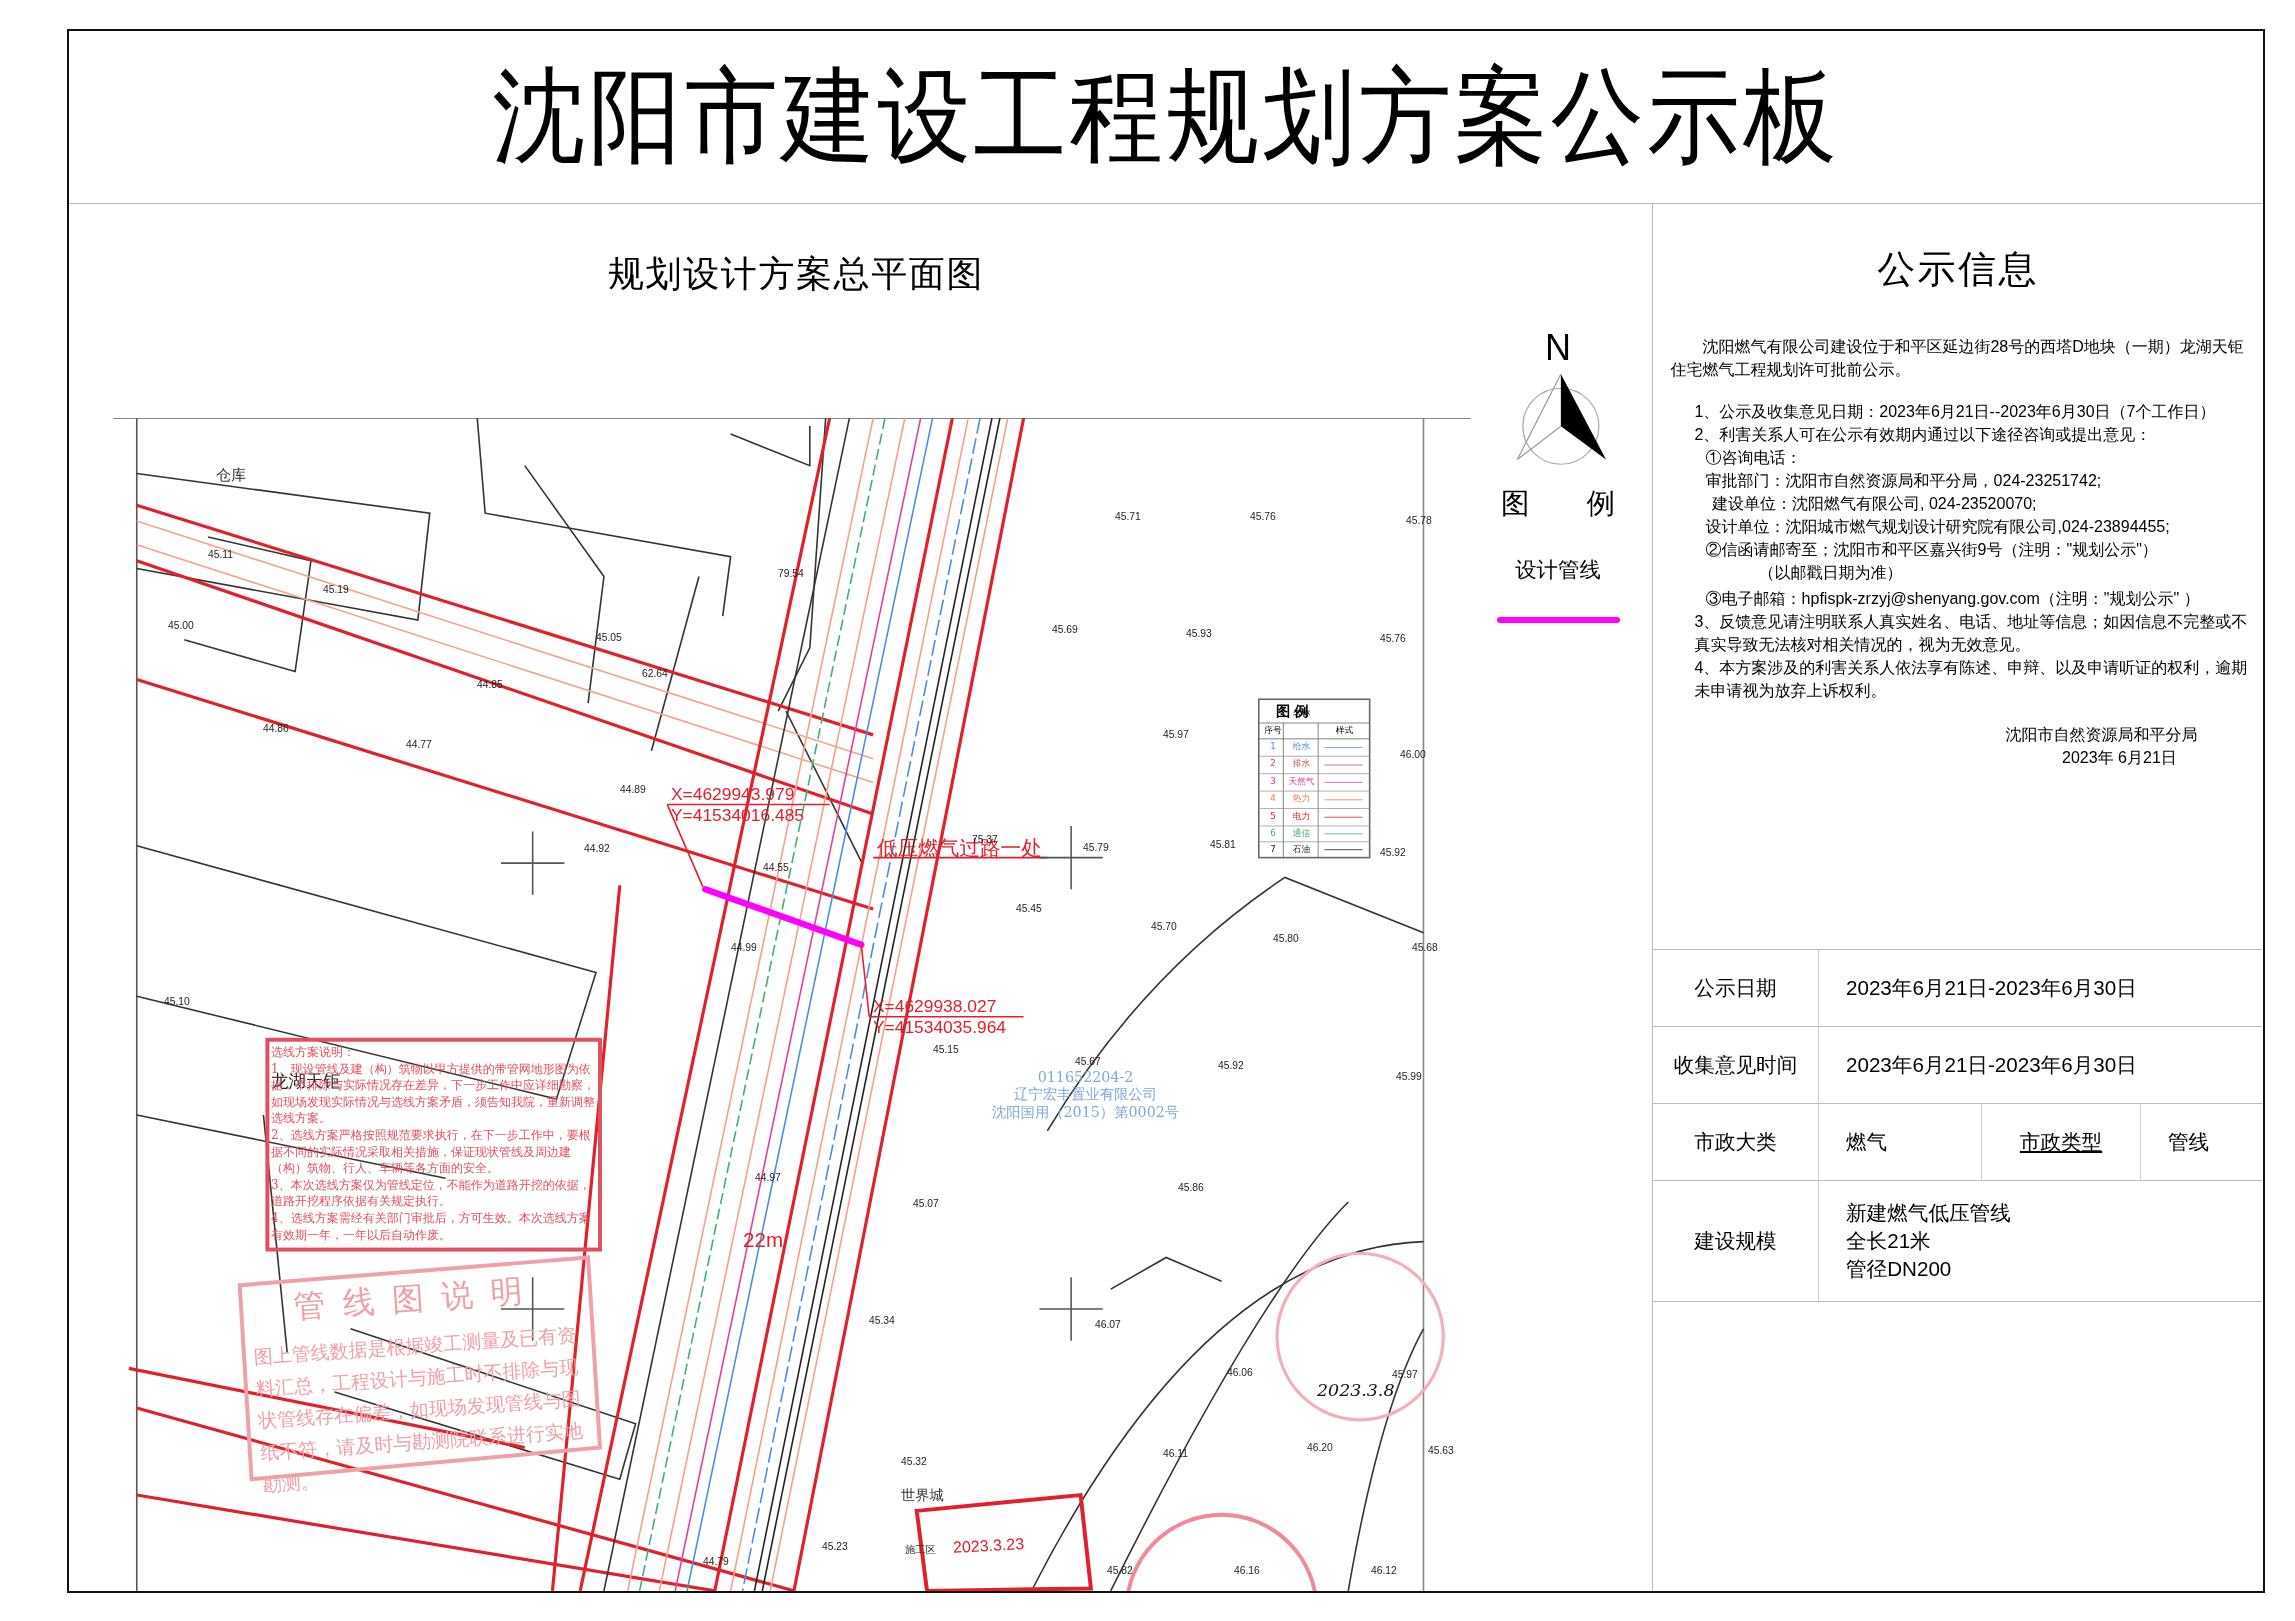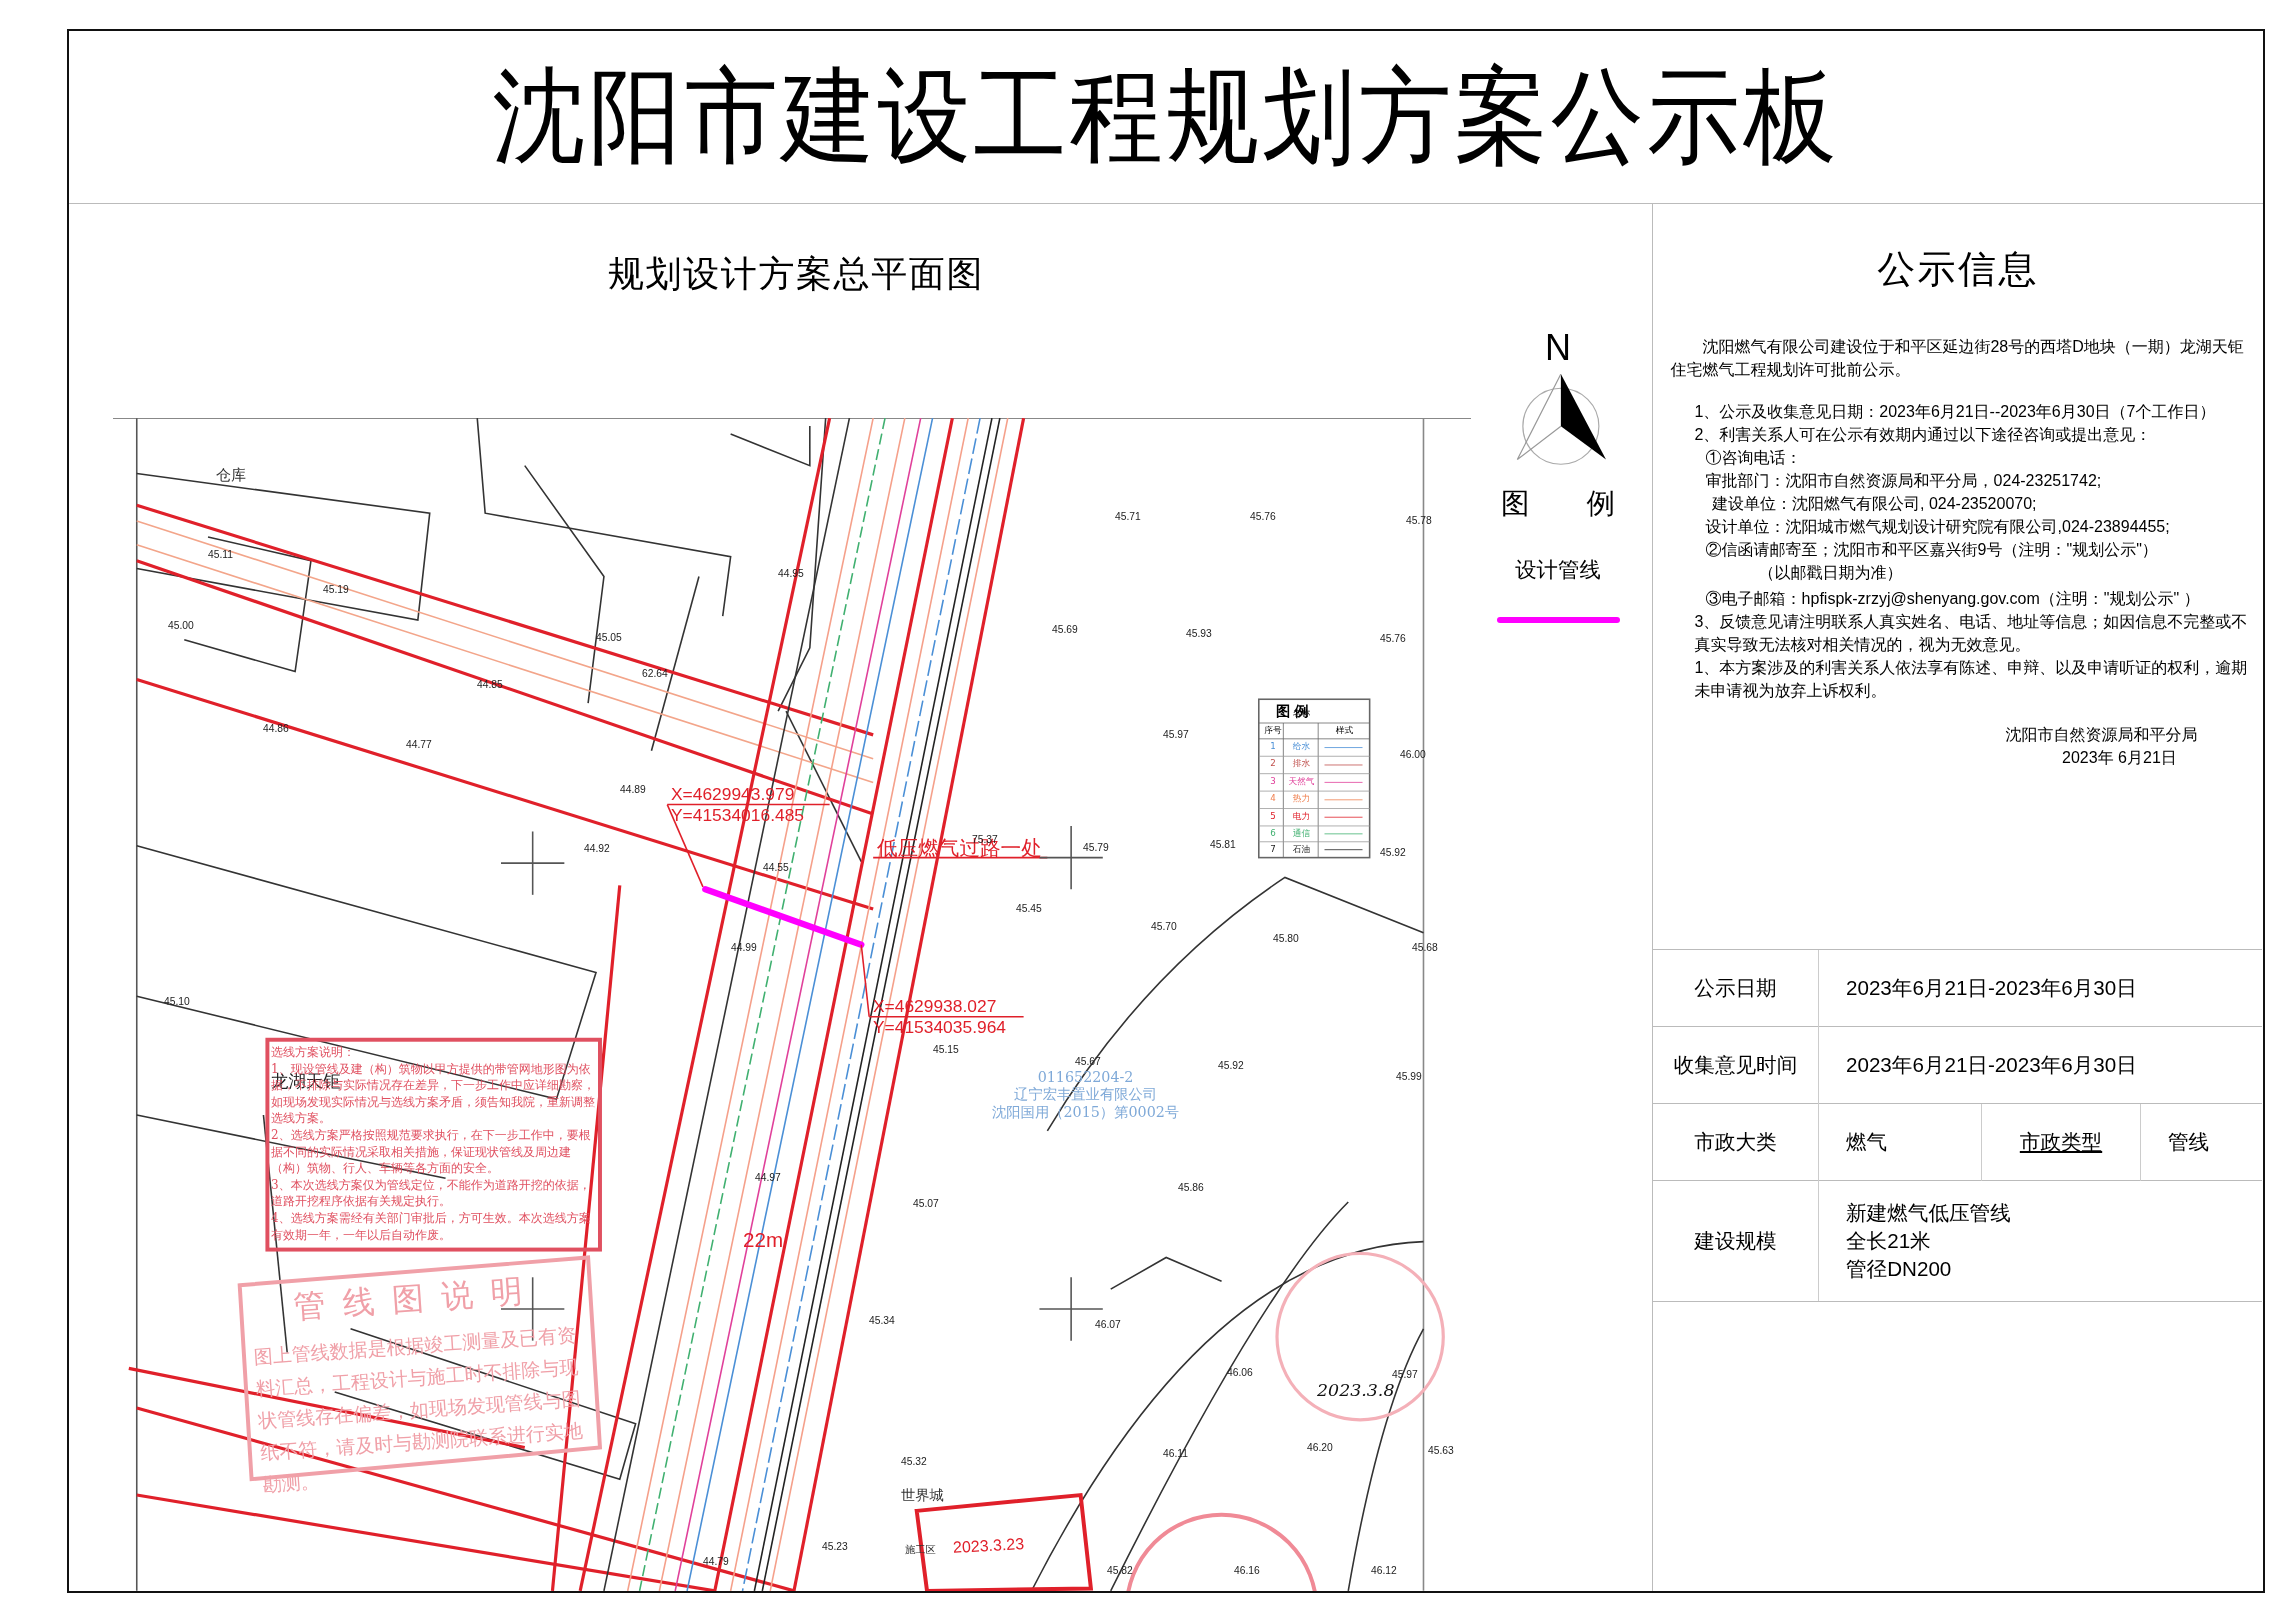--- a/index.html
+++ b/index.html
@@ -228,21 +228,21 @@
       <div class="map-text" style="position:absolute;left:158px;top:651px;font-size:17.4px;color:#222;">龙湖天钜</div>
       <div class="map-text" style="position:absolute;left:788px;top:1068px;font-size:14.3px;color:#333;">世界城</div>
       <div class="map-text" style="position:absolute;left:792px;top:1125px;font-size:10.3px;color:#333;">施工区</div>
       <div class="map-text" style="position:absolute;left:103px;top:48px;font-size:15px;color:#333;">仓库</div>
 
       <div class="map-text" style="position:absolute;left:95px;top:131px;font-size:10.3px;color:#222;">45.11</div>
       <div class="map-text" style="position:absolute;left:210px;top:166px;font-size:10.3px;color:#222;">45.19</div>
       <div class="map-text" style="position:absolute;left:55px;top:202px;font-size:10.3px;color:#222;">45.00</div>
       <div class="map-text" style="position:absolute;left:483px;top:214px;font-size:10.3px;color:#222;">45.05</div>
       <div class="map-text" style="position:absolute;left:364px;top:261px;font-size:10.3px;color:#222;">44.85</div>
-      <div class="map-text" style="position:absolute;left:665px;top:150px;font-size:10.3px;color:#222;">44.95</div>
+      <div class="map-text" style="position:absolute;left:665px;top:150px;font-size:10.3px;color:#222;">79.54</div>
       <div class="map-text" style="position:absolute;left:529px;top:250px;font-size:10.3px;color:#222;">62.64</div>
       <div class="map-text" style="position:absolute;left:150px;top:305px;font-size:10.3px;color:#222;">44.86</div>
       <div class="map-text" style="position:absolute;left:293px;top:321px;font-size:10.3px;color:#222;">44.77</div>
       <div class="map-text" style="position:absolute;left:507px;top:366px;font-size:10.3px;color:#222;">44.89</div>
       <div class="map-text" style="position:absolute;left:471px;top:425px;font-size:10.3px;color:#222;">44.92</div>
       <div class="map-text" style="position:absolute;left:650px;top:444px;font-size:10.3px;color:#222;">44.55</div>
       <div class="map-text" style="position:absolute;left:618px;top:524px;font-size:10.3px;color:#222;">44.99</div>
       <div class="map-text" style="position:absolute;left:51px;top:578px;font-size:10.3px;color:#222;">45.10</div>
       <div class="map-text" style="position:absolute;left:1002px;top:93px;font-size:10.3px;color:#222;">45.71</div>
       <div class="map-text" style="position:absolute;left:1137px;top:93px;font-size:10.3px;color:#222;">45.76</div>
@@ -320,21 +320,21 @@
       <p class="ind2" style="margin-top:19px;">1、公示及收集意见日期：2023年6月21日--2023年6月30日（7个工作日）</p>
       <p class="ind2">2、利害关系人可在公示有效期内通过以下途径咨询或提出意见：</p>
       <p class="ind3">①咨询电话：</p>
       <p class="ind3">审批部门：沈阳市自然资源局和平分局，024-23251742;</p>
       <p class="ind3" style="padding-left:2.6em;">建设单位：沈阳燃气有限公司, 024-23520070;</p>
       <p class="ind3">设计单位：沈阳城市燃气规划设计研究院有限公司,024-23894455;</p>
       <p class="ind3">②信函请邮寄至；沈阳市和平区嘉兴街9号（注明："规划公示"）</p>
       <p class="ind4">（以邮戳日期为准）</p>
       <p class="ind3" style="margin-top:3.2px;">③电子邮箱：hpfispk-zrzyj@shenyang.gov.com（注明："规划公示" ）</p>
       <p class="ind2">3、反馈意见请注明联系人真实姓名、电话、地址等信息；如因信息不完整或不真实导致无法核对相关情况的，视为无效意见。</p>
-      <p class="ind2">1、本方案涉及的利害关系人依法享有陈述、申辩、以及申请听证的权利，逾期未申请视为放弃上诉权利。</p>
+      <p class="ind2">4、本方案涉及的利害关系人依法享有陈述、申辩、以及申请听证的权利，逾期未申请视为放弃上诉权利。</p>
       <p class="info-sign">
         <span>沈阳市自然资源局和平分局</span>
         <span style="padding-right:20.6px;">2023年 6月21日</span>
       </p>
     </div>
 
     <table class="info-table">
       <tbody>
           <tr class="r1">
         <td>公示日期</td>

